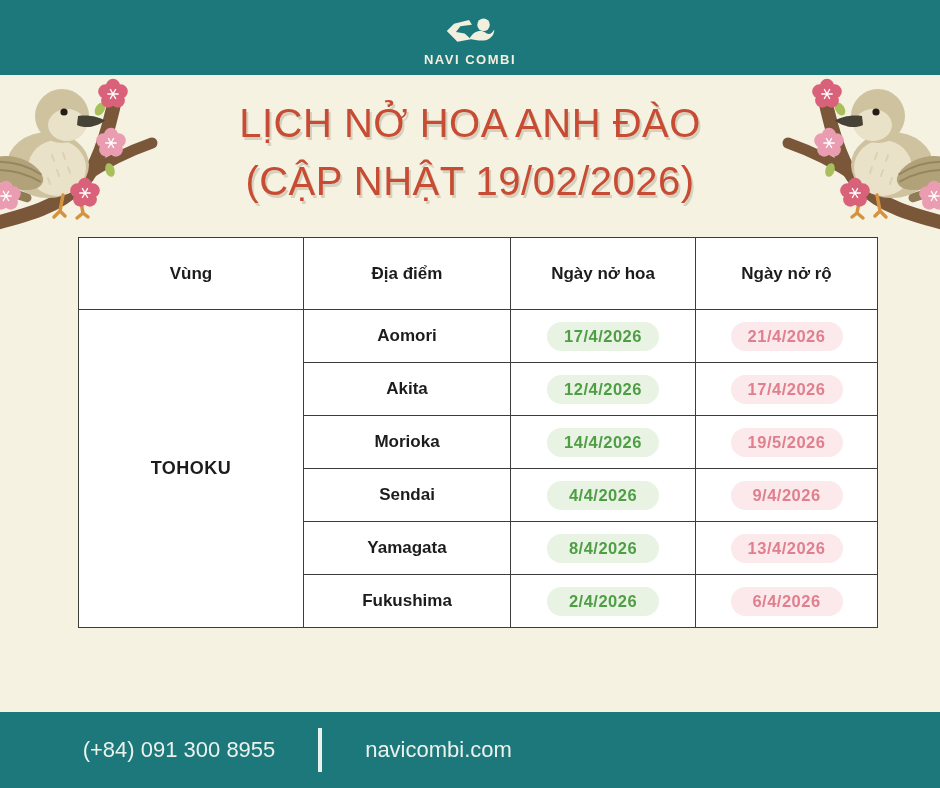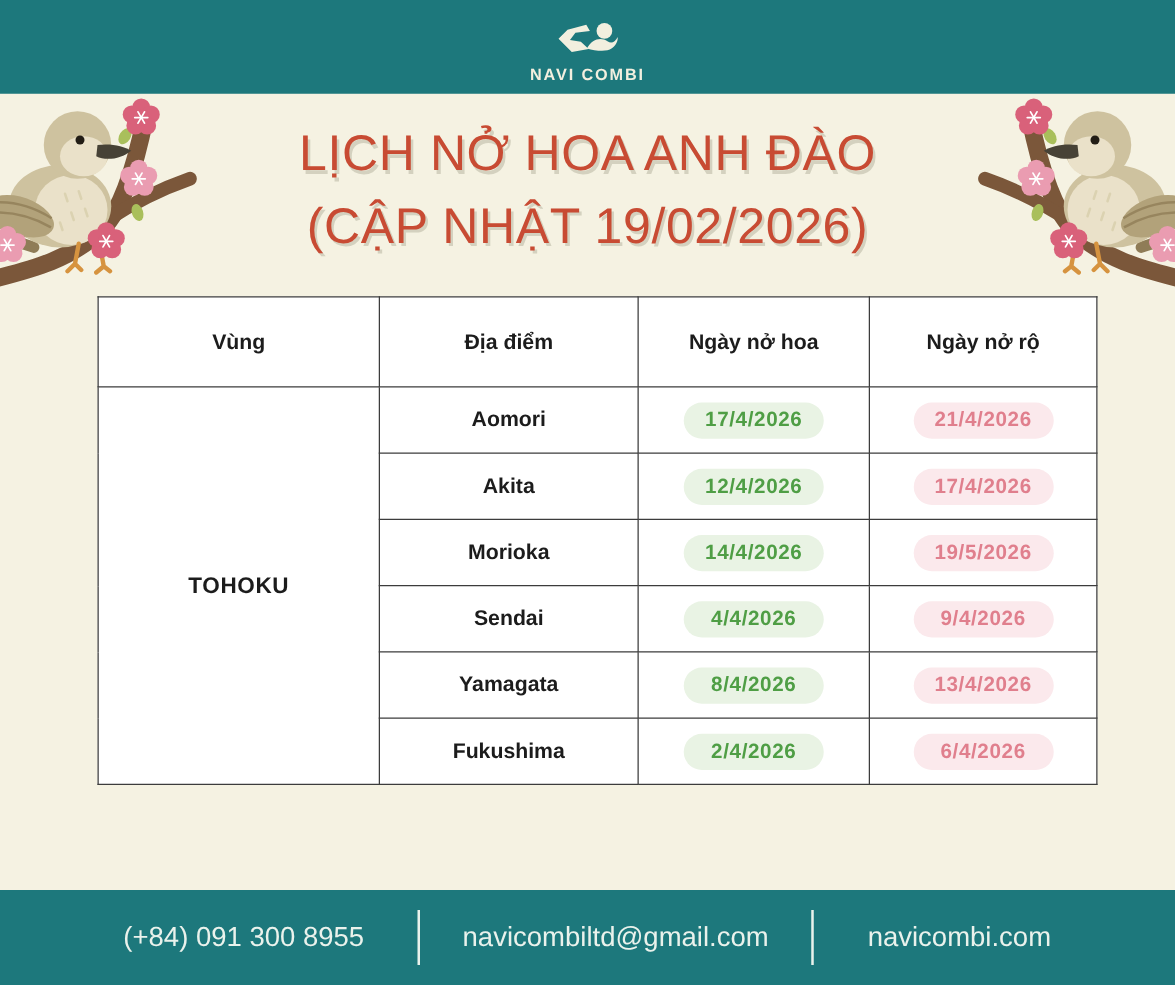--- a/index.html
+++ b/index.html
@@ -57,21 +57,21 @@
     display:inline-block; min-width:112px; padding:5px 16px;
     border-radius:16px; font-size:16.5px; font-weight:bold; letter-spacing:0.5px;
   }
   .pill-green { color:var(--green,#4f9e45); background:var(--green-bg,#e9f3e4); }
   .pill-pink  { color:var(--pink,#e07f8d);  background:var(--pink-bg,#fbe9ec); }
   
   .footer {
     position:absolute; bottom:0; left:0; width:100%; height:76px;
     background:var(--teal,#1d787c);
     display:flex; align-items:center;
-    color:#eaf2ec; font-size:22px; padding:0 56px;
+    color:#eaf2ec; font-size:22px; padding:0 40px;
   }
   .footer .contact { text-align:center; white-space:nowrap; }
   .footer .c-phone { width:278px; }
   .footer .c-email { flex:1; }
   .footer .c-web { width:233px;text-align:center; }
   .f-divider { width:2px; height:44px; background:#e9f2ec; }
 </style>
 </head>
 <body>
 
@@ -260,18 +260,17 @@
           <td class="loc-cell">Fukushima</td>
           <td><span class="pill pill-green">2/4/2026</span></td>
           <td><span class="pill pill-pink">6/4/2026</span></td>
         </tr>
       </tbody>
   </table>
 
   <footer class="footer">
     <div class="contact c-phone">(+84) 091 300 8955</div>
     <div class="f-divider"></div>
-    <div class="contact c-email">navicombiltd@gmail.com</div>
     <div class="f-divider"></div>
     <div class="contact c-web">navicombi.com</div>
   </footer>
 
 </div>
 
 </body></html>

